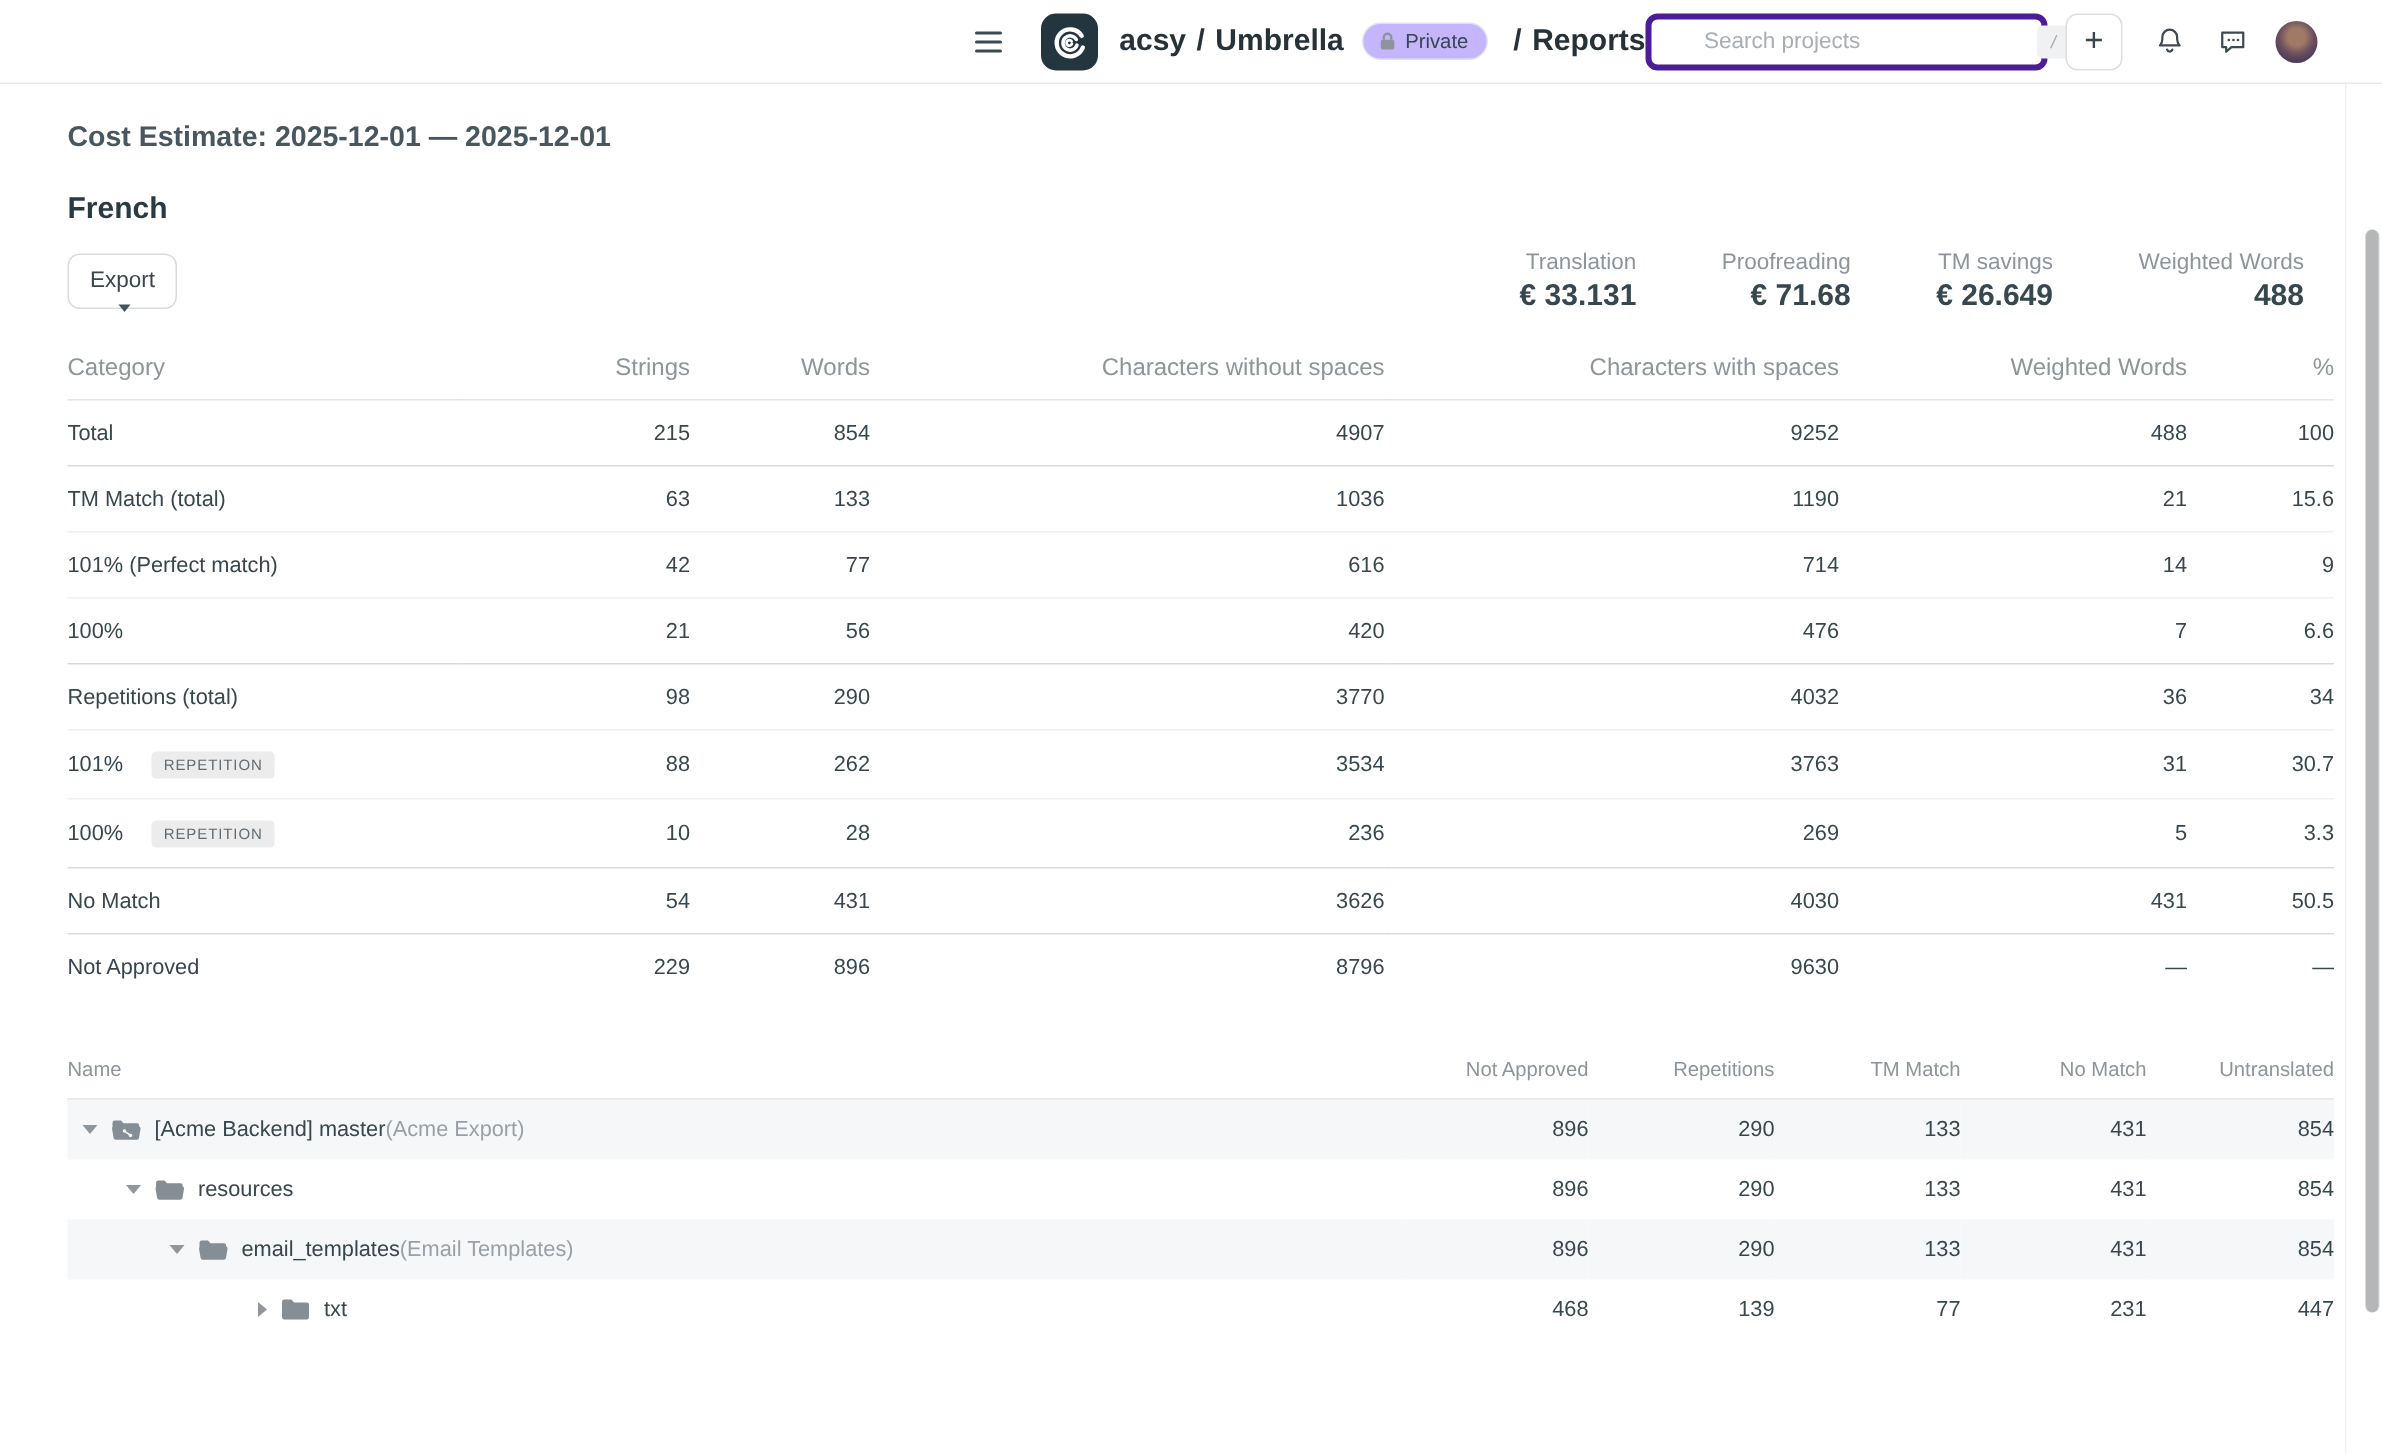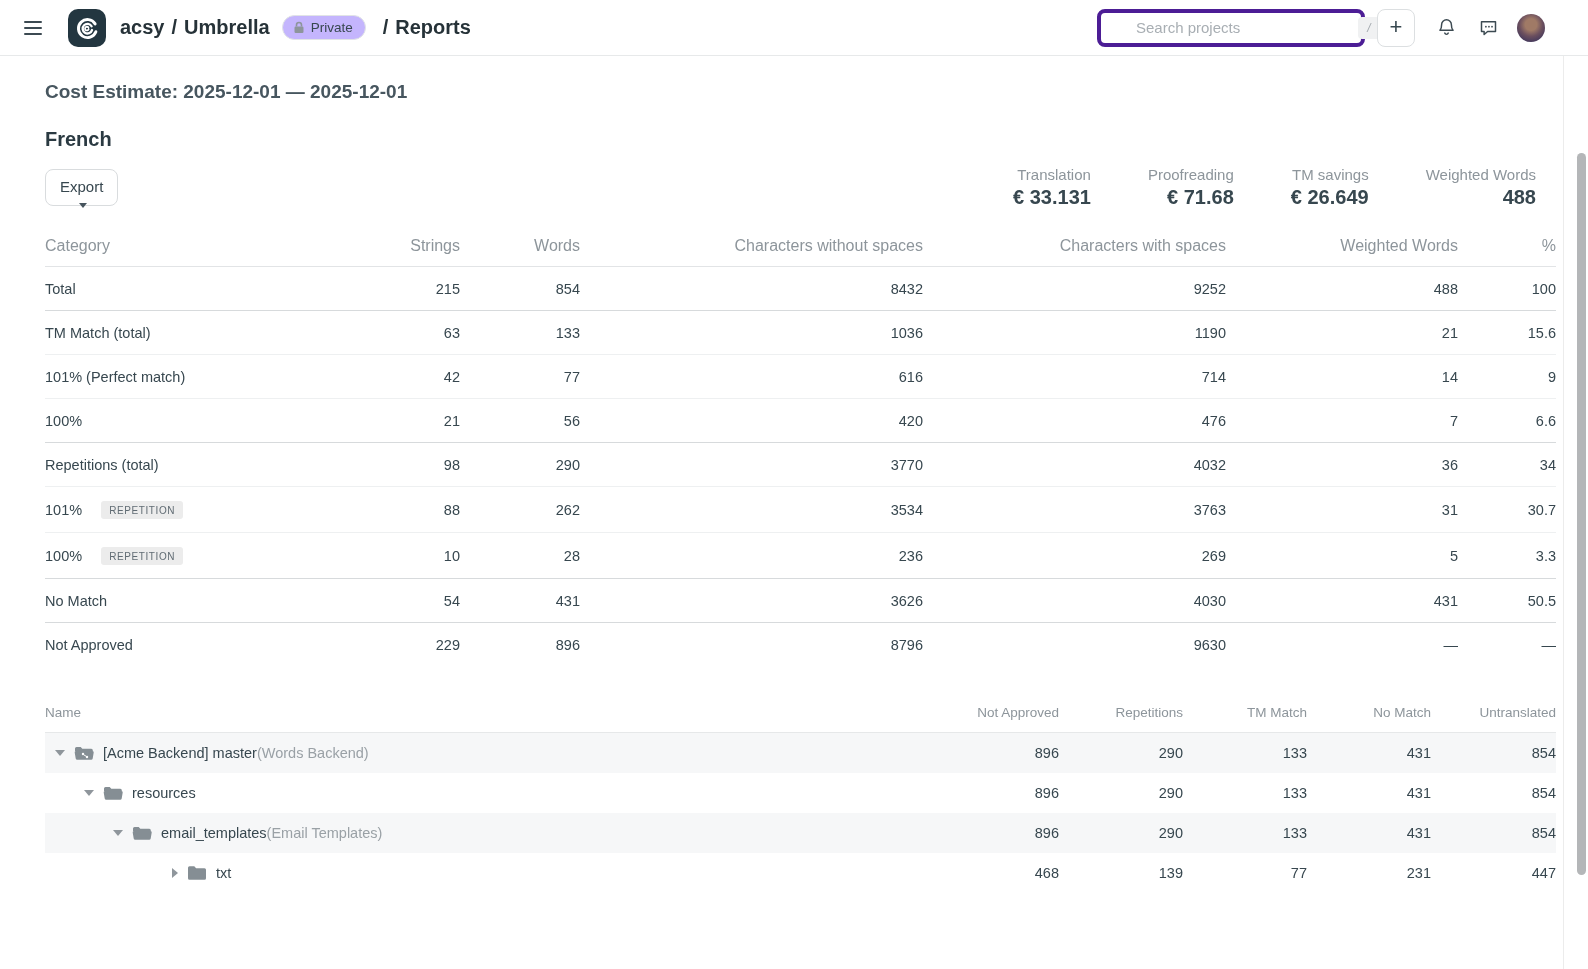--- a/index.html
+++ b/index.html
@@ -6,21 +6,21 @@
   html, body { width: 1588px; height: 969px; overflow: hidden; }
   body {
     font-family: "Liberation Sans", "DejaVu Sans", sans-serif;
     background: #ffffff; color: #37474f;
   }
 
   
   .topbar {
     height: 56px; display: flex; align-items: center;
     padding: 0 43px 0 24px; border-bottom: 1px solid #e7e9ea;
-    justify-content: space-between; background: #fff;
+    justify-content: flex-end; background: #fff;
   }
   .topbar-left { display: flex; align-items: center; }
   .hamburger { width: 24px; height: 24px; display: flex; flex-direction: column;
     justify-content: center; gap: 4px; cursor: pointer; background: none; border: none; }
   .hamburger span { display: block; width: 18px; height: 2px; background: #3c4a52; border-radius: 1px; }
   .logo {
     width: 38px; height: 38px; border-radius: 10px; background: #233640;
     margin-left: 20px; display: flex; align-items: center; justify-content: center;
   }
   .crumbs { display: flex; align-items: center; margin-left: 14px;
@@ -250,21 +250,21 @@
         <th>Characters with spaces</th>
         <th>Weighted Words</th>
         <th>%</th>
       </tr>
     </thead>
     <tbody>
       <tr>
         <td>Total</td>
         <td class="dim">215</td>
         <td>854</td>
-        <td class="dim">8432</td>
+        <td class="dim">4907</td>
         <td class="dim">9252</td>
         <td>488</td>
         <td>100</td>
       </tr>
       <tr class="grp">
         <td>TM Match (total)</td>
         <td class="dim">63</td>
         <td>133</td>
         <td class="dim">1036</td>
         <td class="dim">1190</td>
@@ -368,21 +368,21 @@
           <div class="tree-cell L0">
             <span class="caret-down"></span>
             <svg width="20" height="16" viewBox="0 0 20 16">
               <path d="M1 3.5 a1.5 1.5 0 0 1 1.5-1.5 h4.2 l1.6 1.8 h9 a1.5 1.5 0 0 1 1.5 1.5 v1 H1 z" fill="#858e94"></path>
               <path d="M2.8 6 h15.6 a1.3 1.3 0 0 1 1.3 1.5 l-1 6 a1.6 1.6 0 0 1 -1.6 1.3 H3.3 a1.6 1.6 0 0 1 -1.6-1.3 l-1-6 A1.3 1.3 0 0 1 2 6 z" fill="#858e94"></path>
               <circle cx="9" cy="9" r="1.2" fill="#ffffff"></circle>
               <circle cx="13" cy="12" r="1.2" fill="#ffffff"></circle>
               <path d="M9.8 9.8 L12.2 11.3" stroke="#ffffff" stroke-width="1"></path>
             </svg>
             <span>
-              <span class="fname">[Acme Backend] master</span><span class="fsuffix">(Words Backend)</span>
+              <span class="fname">[Acme Backend] master</span><span class="fsuffix">(Acme Export)</span>
             </span>
           </div>
         </td>
         <td>896</td>
         <td>290</td>
         <td>133</td>
         <td>431</td>
         <td>854</td>
       </tr>
       <tr>

